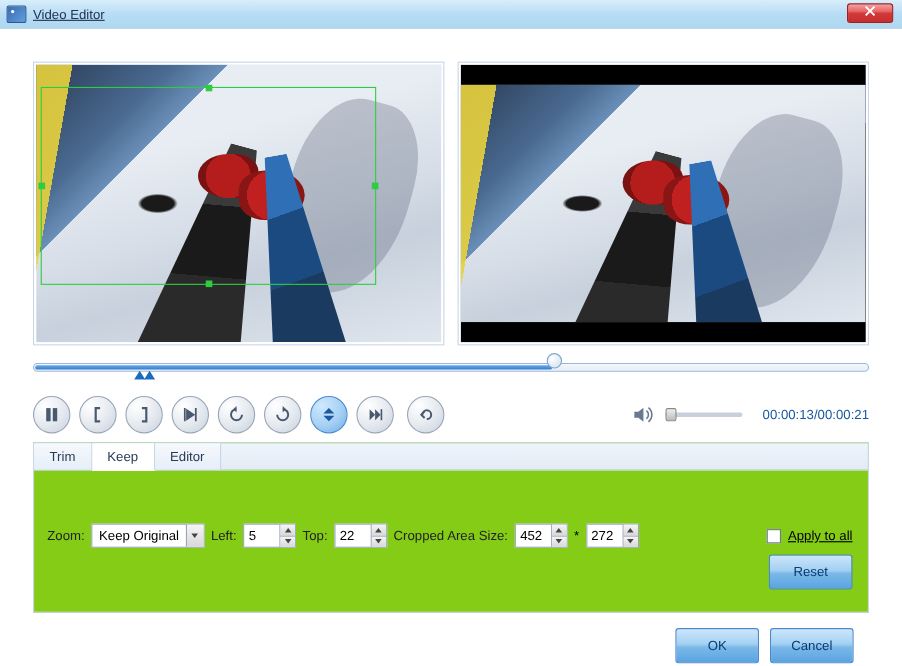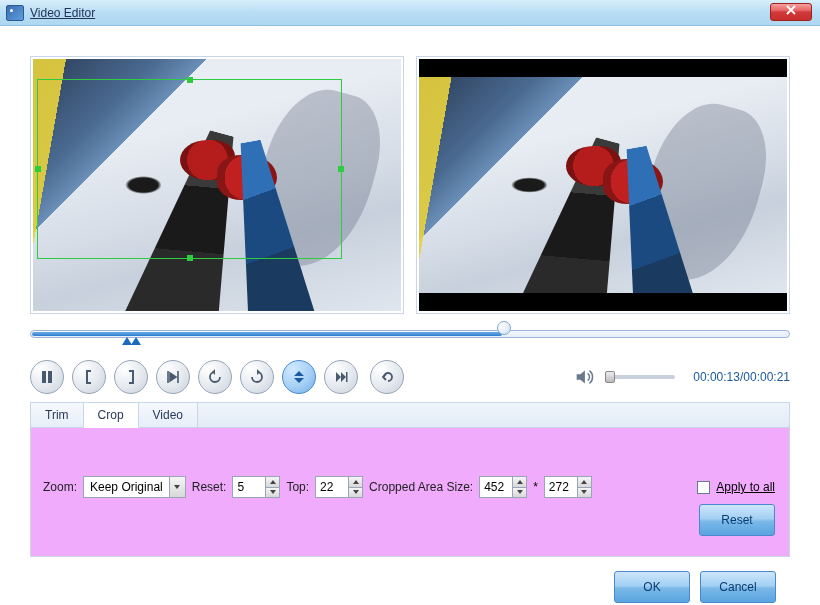--- a/index.html
+++ b/index.html
@@ -92,21 +92,21 @@
   color:#4a5a6e;
 }
 .cbtn.active{background:radial-gradient(circle at 30% 25%,#cfe8ff 0%,#a6d0f4 55%,#6aace8 100%);border-color:#4a8acc;color:#1a5aa0;}
 .cbtn svg{width:16px;height:16px;}
 .spacer{flex:1;}
 .vol-icon{width:22px;height:22px;color:#6a7a8e;margin-right:10px;}
 .vol-track{width:70px;height:4px;background:#c8d0db;border-radius:2px;position:relative;margin-right:18px;}
 .vol-thumb{position:absolute;left:0;top:-4px;width:10px;height:12px;background:linear-gradient(#eee,#bbb);border:1px solid #888;border-radius:2px;}
 .timecode{color:#1a5aa0;font-size:12px;}
 
-.tabs-area { margin-top:6px; border:1px solid #c9d6e8; background:#f0abfc; }
+.tabs-area { margin-top:6px; border:1px solid #c9d6e8; background:#84cc16; }
 .tabstrip { display:flex; background:linear-gradient(#eef4fb,#e2ebf6); border-bottom:1px solid #c9d6e8; }
 .tab {
   padding:5px 14px; border-right:1px solid #c9d6e8; cursor:pointer; color:#2a3a55;
   background:linear-gradient(#f6f9fd,#e6eef8);
 }
 .tab.active{background:#fff;border-bottom:1px solid #fff;margin-bottom:-1px;}
 .tab-body { padding:48px 12px 14px 12px; position:relative; min-height:128px;}
 
 .crop-form { display:flex; align-items:center; gap:6px; flex-wrap:wrap;}
 .crop-form label{color:#222;}
@@ -244,33 +244,33 @@
       </svg>
     <div class="vol-track">
         <div class="vol-thumb"></div>
       </div>
     <span class="timecode"><span>00:00:13</span>/<span>00:00:21</span></span>
   </div>
 
   <div class="tabs-area">
     <div class="tabstrip">
       <div class="tab">Trim</div>
-      <div class="tab active">Crop</div>
-      <div class="tab">Video</div>
+      <div class="tab active">Keep</div>
+      <div class="tab">Editor</div>
     </div>
     <div class="tab-body">
       <div class="crop-form">
         <label>Zoom:</label>
         <div class="combo">
           <span class="ct">Keep Original</span>
           <span class="cd">
               <span class="tri dn"></span>
             </span>
         </div>
-        <label>Reset:</label>
+        <label>Left:</label>
         <div class="spin">
           <span class="sv">5</span>
           <span class="sb">
               <div>
                 <span class="tri up"></span>
               </div>
               <div>
                 <span class="tri dn"></span>
               </div>
             </span>

